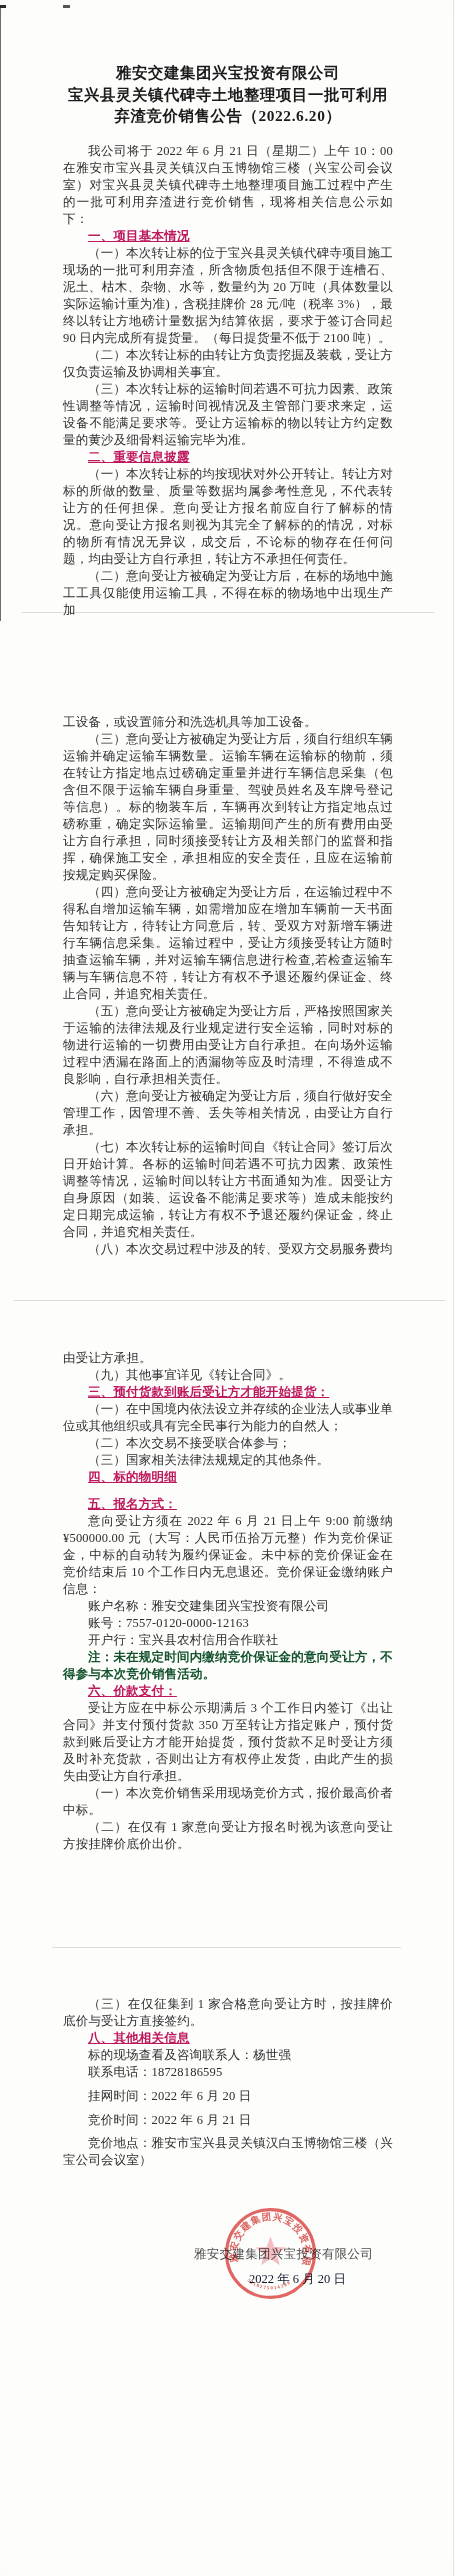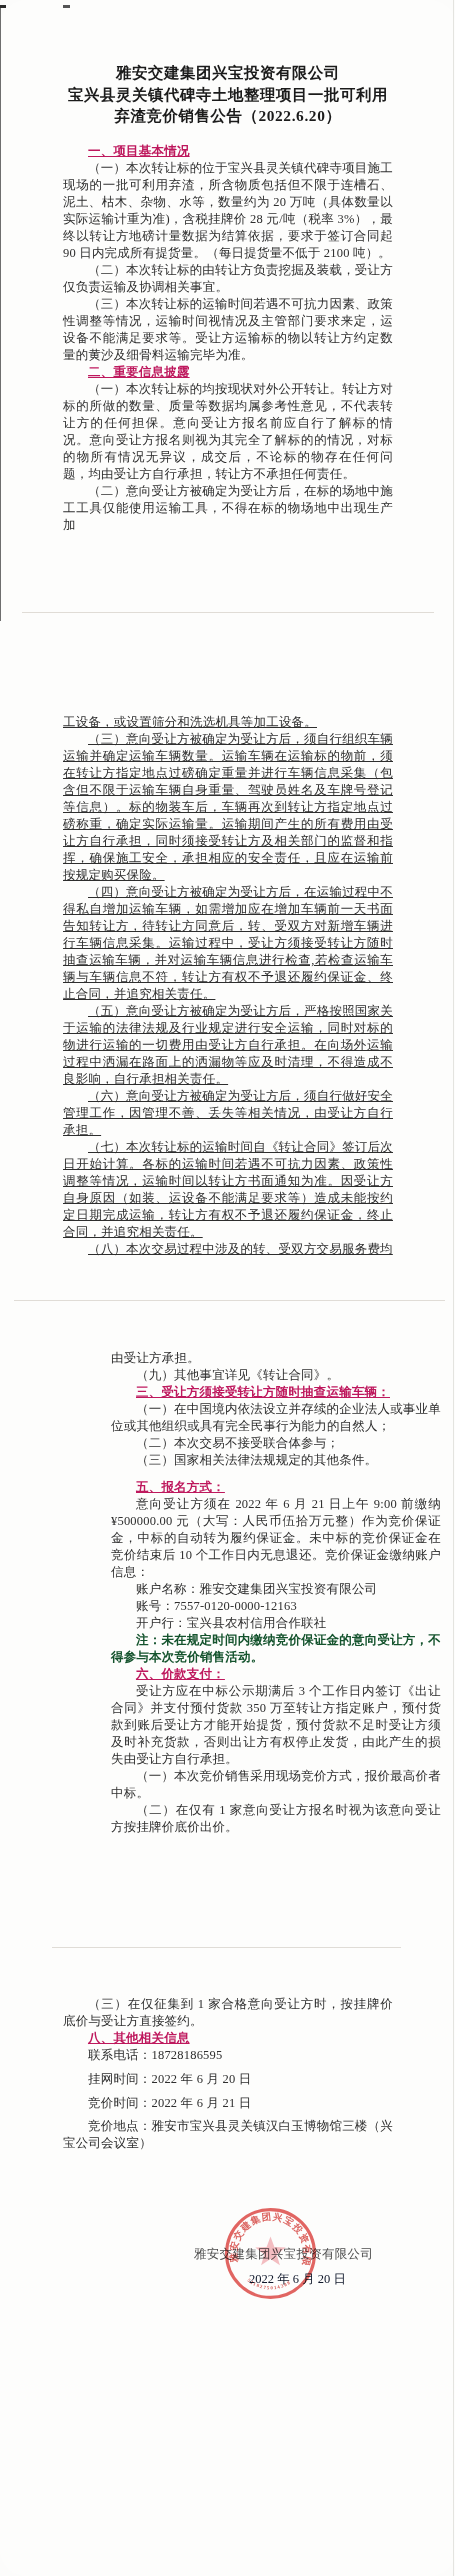--- a/index.html
+++ b/index.html
@@ -48,58 +48,61 @@
   <div class="pageline pl2"></div>
   <div class="pageline pl3"></div>
 
   <div>
       <div class="page" style="top: 0px;">
         <div class="doc-title">
           <div>雅安交建集团兴宝投资有限公司</div>
           <div>宝兴县灵关镇代碑寺土地整理项目一批可利用</div>
           <div>弃渣竞价销售公告（2022.6.20）</div>
         </div>
+        <div class="line para">我公司将于 2022 年 6 月 21 日（星期二）上午 10：00 在雅安市宝兴县灵关镇汉白玉博物馆三楼（兴宝公司会议室）对宝兴县灵关镇代碑寺土地整理项目施工过程中产生的一批可利用弃渣进行竞价销售，现将相关信息公示如下：</div>
         <div class="line heading">一、项目基本情况</div>
         <div class="line para">（一）本次转让标的位于宝兴县灵关镇代碑寺项目施工现场的一批可利用弃渣，所含物质包括但不限于连槽石、泥土、枯木、杂物、水等，数量约为 20 万吨（具体数量以实际运输计重为准)，含税挂牌价 28 元/吨（税率 3%），最终以转让方地磅计量数据为结算依据，要求于签订合同起 90 日内完成所有提货量。（每日提货量不低于 2100 吨）。</div>
         <div class="line para">（二）本次转让标的由转让方负责挖掘及装载，受让方仅负责运输及协调相关事宜。</div>
         <div class="line para">（三）本次转让标的运输时间若遇不可抗力因素、政策性调整等情况，运输时间视情况及主管部门要求来定，运设备不能满足要求等。受让方运输标的物以转让方约定数量的黄沙及细骨料运输完毕为准。</div>
         <div class="line heading">二、重要信息披露</div>
         <div class="line para">（一）本次转让标的均按现状对外公开转让。转让方对标的所做的数量、质量等数据均属参考性意见，不代表转让方的任何担保。意向受让方报名前应自行了解标的情况。意向受让方报名则视为其完全了解标的的情况，对标的物所有情况无异议，成交后，不论标的物存在任何问题，均由受让方自行承担，转让方不承担任何责任。</div>
         <div class="line para">（二）意向受让方被确定为受让方后，在标的场地中施工工具仅能使用运输工具，不得在标的物场地中出现生产加</div>
       </div>
-      <div class="page" style="top: 714px; text-decoration: underline;">
+      <div class="page" style="top: 714px;">
         <div class="line cont">工设备，或设置筛分和洗选机具等加工设备。</div>
         <div class="line para">（三）意向受让方被确定为受让方后，须自行组织车辆运输并确定运输车辆数量。运输车辆在运输标的物前，须在转让方指定地点过磅确定重量并进行车辆信息采集（包含但不限于运输车辆自身重量、驾驶员姓名及车牌号登记等信息）。标的物装车后，车辆再次到转让方指定地点过磅称重，确定实际运输量。运输期间产生的所有费用由受让方自行承担，同时须接受转让方及相关部门的监督和指挥，确保施工安全，承担相应的安全责任，且应在运输前按规定购买保险。</div>
         <div class="line para">（四）意向受让方被确定为受让方后，在运输过程中不得私自增加运输车辆，如需增加应在增加车辆前一天书面告知转让方，待转让方同意后，转、受双方对新增车辆进行车辆信息采集。运输过程中，受让方须接受转让方随时抽查运输车辆，并对运输车辆信息进行检查,若检查运输车辆与车辆信息不符，转让方有权不予退还履约保证金、终止合同，并追究相关责任。</div>
         <div class="line para">（五）意向受让方被确定为受让方后，严格按照国家关于运输的法律法规及行业规定进行安全运输，同时对标的物进行运输的一切费用由受让方自行承担。在向场外运输过程中洒漏在路面上的洒漏物等应及时清理，不得造成不良影响，自行承担相关责任。</div>
         <div class="line para">（六）意向受让方被确定为受让方后，须自行做好安全管理工作，因管理不善、丢失等相关情况，由受让方自行承担。</div>
         <div class="line para">（七）本次转让标的运输时间自《转让合同》签订后次日开始计算。各标的运输时间若遇不可抗力因素、政策性调整等情况，运输时间以转让方书面通知为准。因受让方自身原因（如装、运设备不能满足要求等）造成未能按约定日期完成运输，转让方有权不予退还履约保证金，终止合同，并追究相关责任。</div>
         <div class="line para">（八）本次交易过程中涉及的转、受双方交易服务费均</div>
       </div>
-      <div class="page" style="top: 1350px; margin-left: 48px;">
+      <div class="page" style="top: 1350px;">
         <div class="line cont">由受让方承担。</div>
         <div class="line para">（九）其他事宜详见《转让合同》。</div>
-        <div class="line heading">三、受让方须接受转让方随时抽查运输车辆：</div>
+        <div class="line heading">三、预付货款到账后受让方才能开始提货：</div>
         <div class="line para">（一）在中国境内依法设立并存续的企业法人或事业单位或其他组织或具有完全民事行为能力的自然人；</div>
         <div class="line para">（二）本次交易不接受联合体参与；</div>
         <div class="line para">（三）国家相关法律法规规定的其他条件。</div>
+        <div class="line heading">四、标的物明细</div>
         <div class="line heading mt">五、报名方式：</div>
         <div class="line para">意向受让方须在 2022 年 6 月 21 日上午 9:00 前缴纳 ¥500000.00 元（大写：人民币伍拾万元整）作为竞价保证金，中标的自动转为履约保证金。未中标的竞价保证金在竞价结束后 10 个工作日内无息退还。竞价保证金缴纳账户信息：</div>
         <div class="line para">账户名称：雅安交建集团兴宝投资有限公司</div>
         <div class="line para">账号：7557-0120-0000-12163</div>
         <div class="line para">开户行：宝兴县农村信用合作联社</div>
         <div class="line para bold">注：未在规定时间内缴纳竞价保证金的意向受让方，不得参与本次竞价销售活动。</div>
         <div class="line heading">六、价款支付：</div>
         <div class="line para">受让方应在中标公示期满后 3 个工作日内签订《出让合同》并支付预付货款 350 万至转让方指定账户，预付货款到账后受让方才能开始提货，预付货款不足时受让方须及时补充货款，否则出让方有权停止发货，由此产生的损失由受让方自行承担。</div>
         <div class="line para">（一）本次竞价销售采用现场竞价方式，报价最高价者中标。</div>
         <div class="line para">（二）在仅有 1 家意向受让方报名时视为该意向受让方按挂牌价底价出价。</div>
       </div>
       <div class="page" style="top: 1996px;">
         <div class="line para">（三）在仅征集到 1 家合格意向受让方时，按挂牌价底价与受让方直接签约。</div>
         <div class="line heading">八、其他相关信息</div>
+        <div class="line para">标的现场查看及咨询联系人：杨世强</div>
         <div class="line para">联系电话：18728186595</div>
         <div class="line para spaced">挂网时间：2022 年 6 月 20 日</div>
         <div class="line para spaced">竞价时间：2022 年 6 月 21 日</div>
         <div class="line para spaced">竞价地点：雅安市宝兴县灵关镇汉白玉博物馆三楼（兴宝公司会议室）</div>
       </div>
     </div>
 
   <div class="sig-company">雅安交建集团兴宝投资有限公司</div>
   <div class="sig-date">2022 年 6 月 20 日</div>
 

